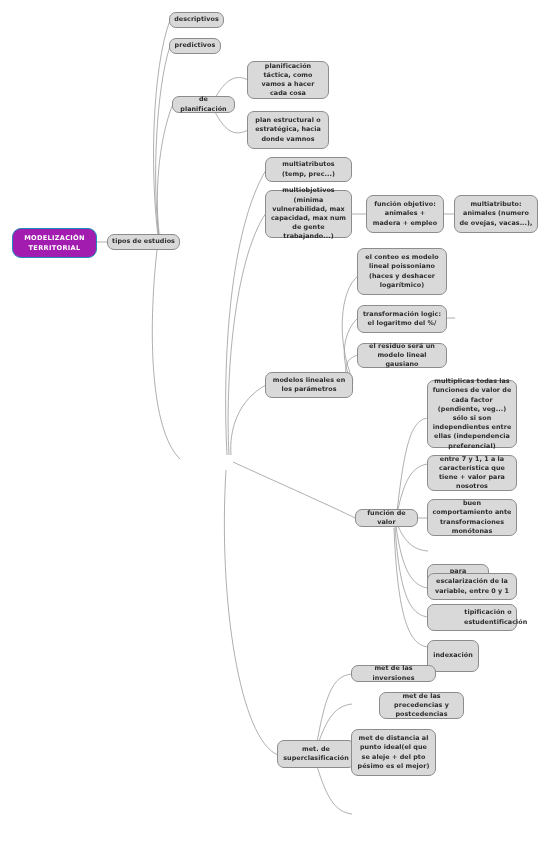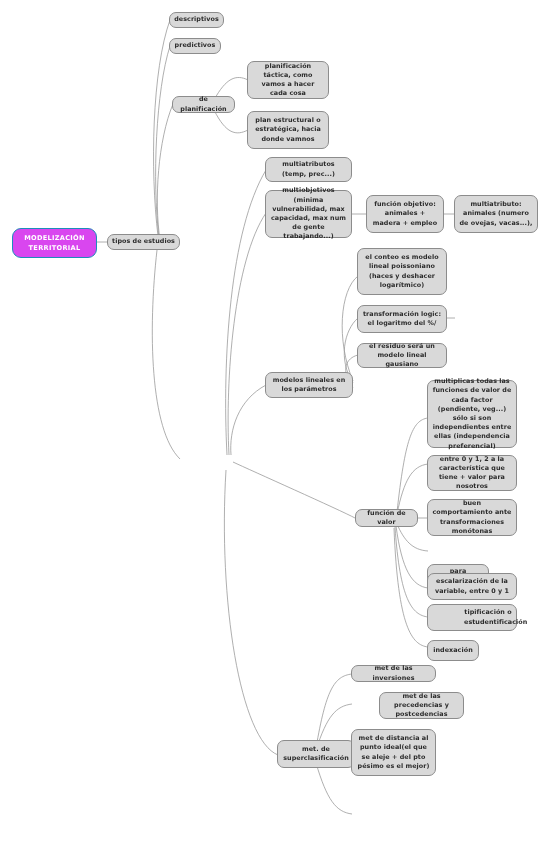--- a/index.html
+++ b/index.html
@@ -23,21 +23,21 @@
     text-align:center;
     display:flex;
     align-items:center;
     justify-content:center;
     padding:2px 4px;
     letter-spacing:.05px;
     box-shadow:0 0 0 0 rgba(0,0,0,0);
   }
   .node span{display:block;width:100%;}
   .node.root{
-    background:#d946ef;
+    background:#a21caf;
     border:1px solid #1d8cbb;
     color:#ffffff;
     border-radius:9px;
     font-size:6.6px;
     line-height:10px;
     letter-spacing:.3px;
   }
 </style>
 </head>
 <body>
@@ -152,40 +152,40 @@
 
   <div class="node" style="left:355px;top:509px;width:63px;height:18px;">
     <span>función de valor</span>
   </div>
 
   <div class="node" style="left:427px;top:380px;width:90px;height:68px;">
     <span>multiplicas todas las funciones de valor de cada factor (pendiente, veg...) sólo si son independientes entre ellas (independencia preferencial)</span>
   </div>
 
   <div class="node" style="left:427px;top:455px;width:90px;height:36px;">
-    <span>entre 0 y 1, 2 a la característica que tiene + valor para nosotros</span>
+    <span>entre 7 y 1, 1 a la característica que tiene + valor para nosotros</span>
   </div>
 
   <div class="node" style="left:427px;top:499px;width:90px;height:37px;">
     <span>buen comportamiento ante transformaciones monótonas</span>
   </div>
 
   <div class="node" style="left:427px;top:564px;width:62px;height:24px;">
     <span>para construir:</span>
   </div>
 
   <div class="node" style="left:427px;top:573px;width:90px;height:27px;">
     <span>escalarización de la variable, entre 0 y 1</span>
   </div>
 
   <div class="node" style="left:427px;top:604px;width:90px;height:27px;padding-left:36px;">
     <span>tipificación o estudentificación</span>
   </div>
 
-  <div class="node" style="left:427px;top:640px;width:52px;height:21px;">
+  <div class="node" style="left:427px;top:640px;width:52px;height:32px;">
     <span>indexación</span>
   </div>
 
   <div class="node" style="left:277px;top:740px;width:78px;height:28px;">
     <span>met. de superclasificación</span>
   </div>
 
   <div class="node" style="left:351px;top:665px;width:85px;height:17px;">
     <span>met de las inversiones</span>
   </div>

